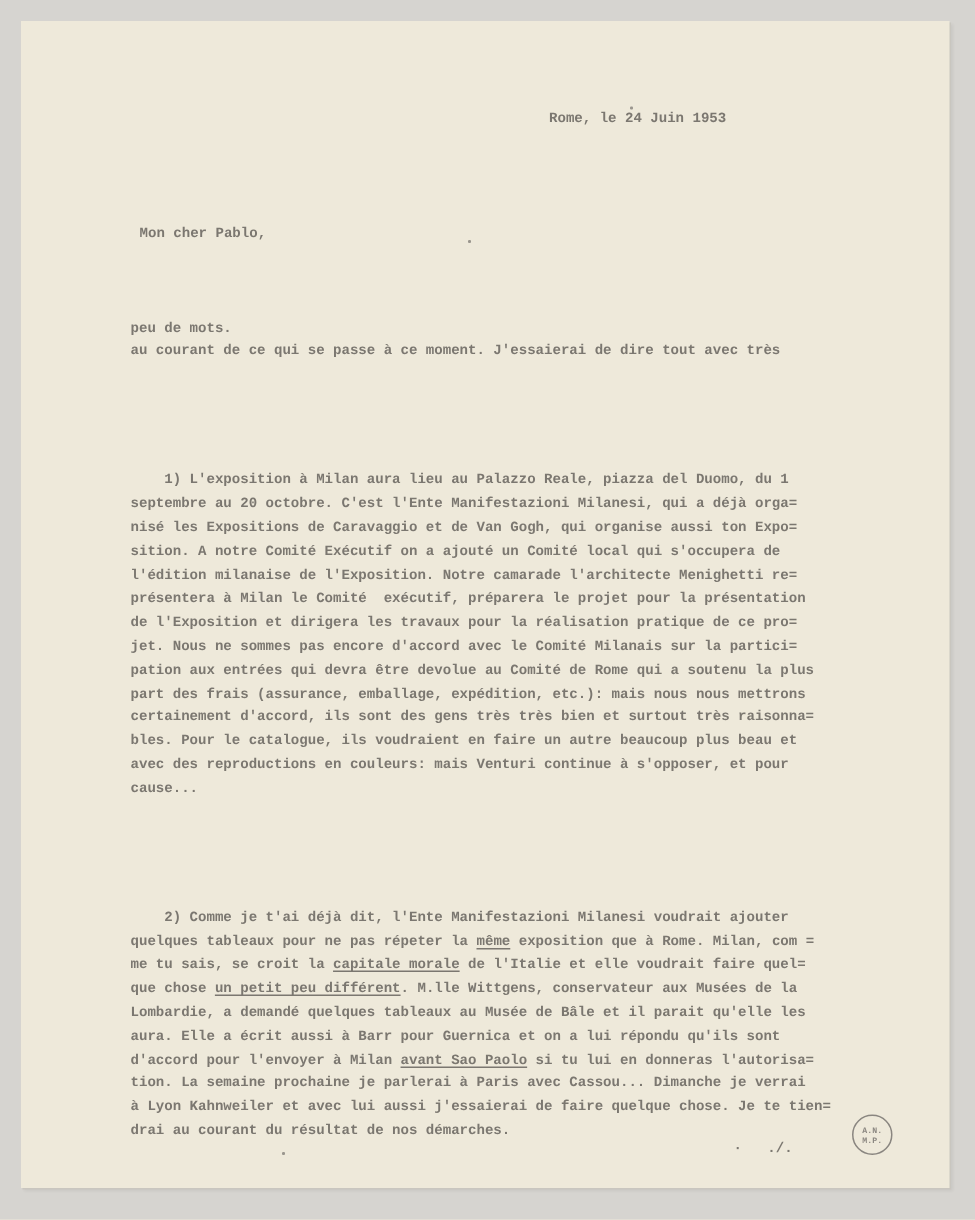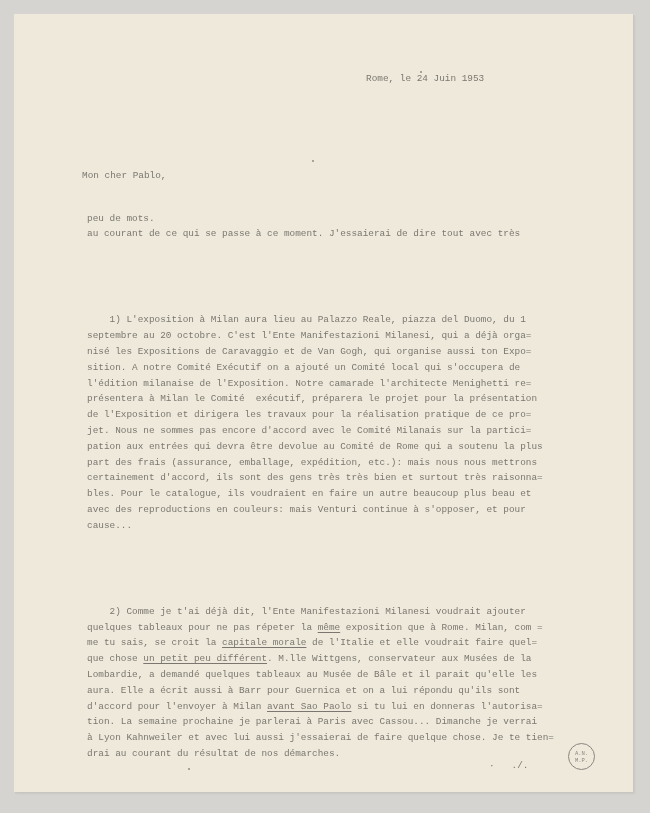--- a/index.html
+++ b/index.html
@@ -14,38 +14,38 @@
     overflow: hidden;
   }
   .paper {
     position: absolute;
     left: 14px;
     top: 14px;
     width: 619px;
     height: 778px;
     background: #eee9da;
     box-shadow: 1px 1px 0 #c9c6bf, 2px 2px 2px rgba(0,0,0,0.06);
+    font-weight: bold;
   }
   .typed {
     position: absolute;
     font-family: "Liberation Mono", "DejaVu Sans Mono", monospace;
     font-size: 9.4px;
     line-height: 15.8px;
     color: #7b7770;
     white-space: pre;
     letter-spacing: 0;
   }
   .date {
     left: 352px;
     top: 57px;
   }
   .salutation {
-    left: 68px;
+    left: 79px;
     top: 134px;
-    margin-top: 20px;
   }
   .body {
     left: 73px;
     top: 165px;
   }
   .line {
     display: block;
     height: 15.8px;
   }
   .gap {

